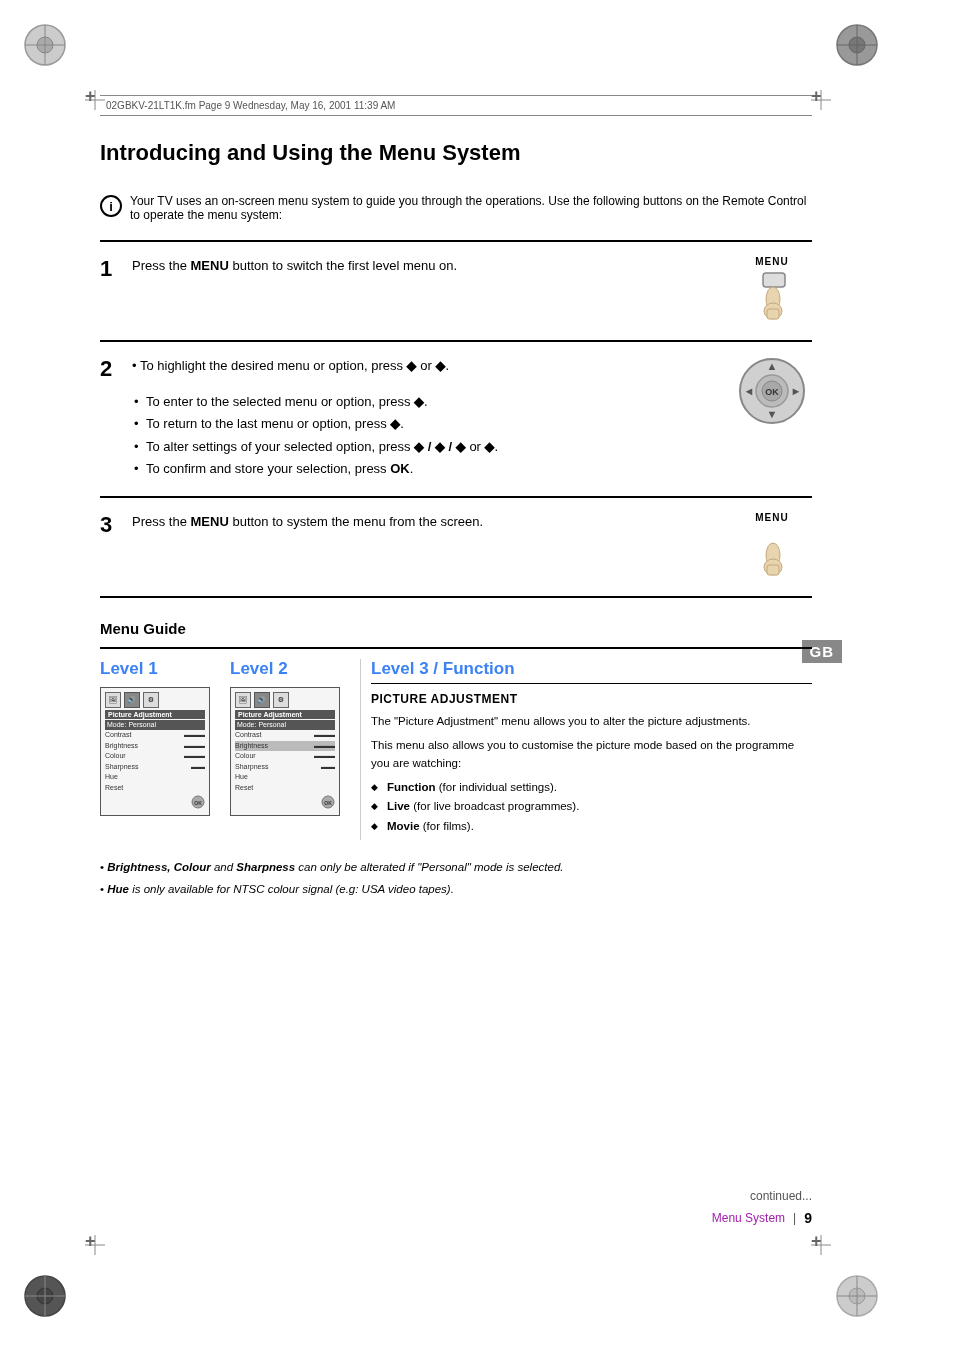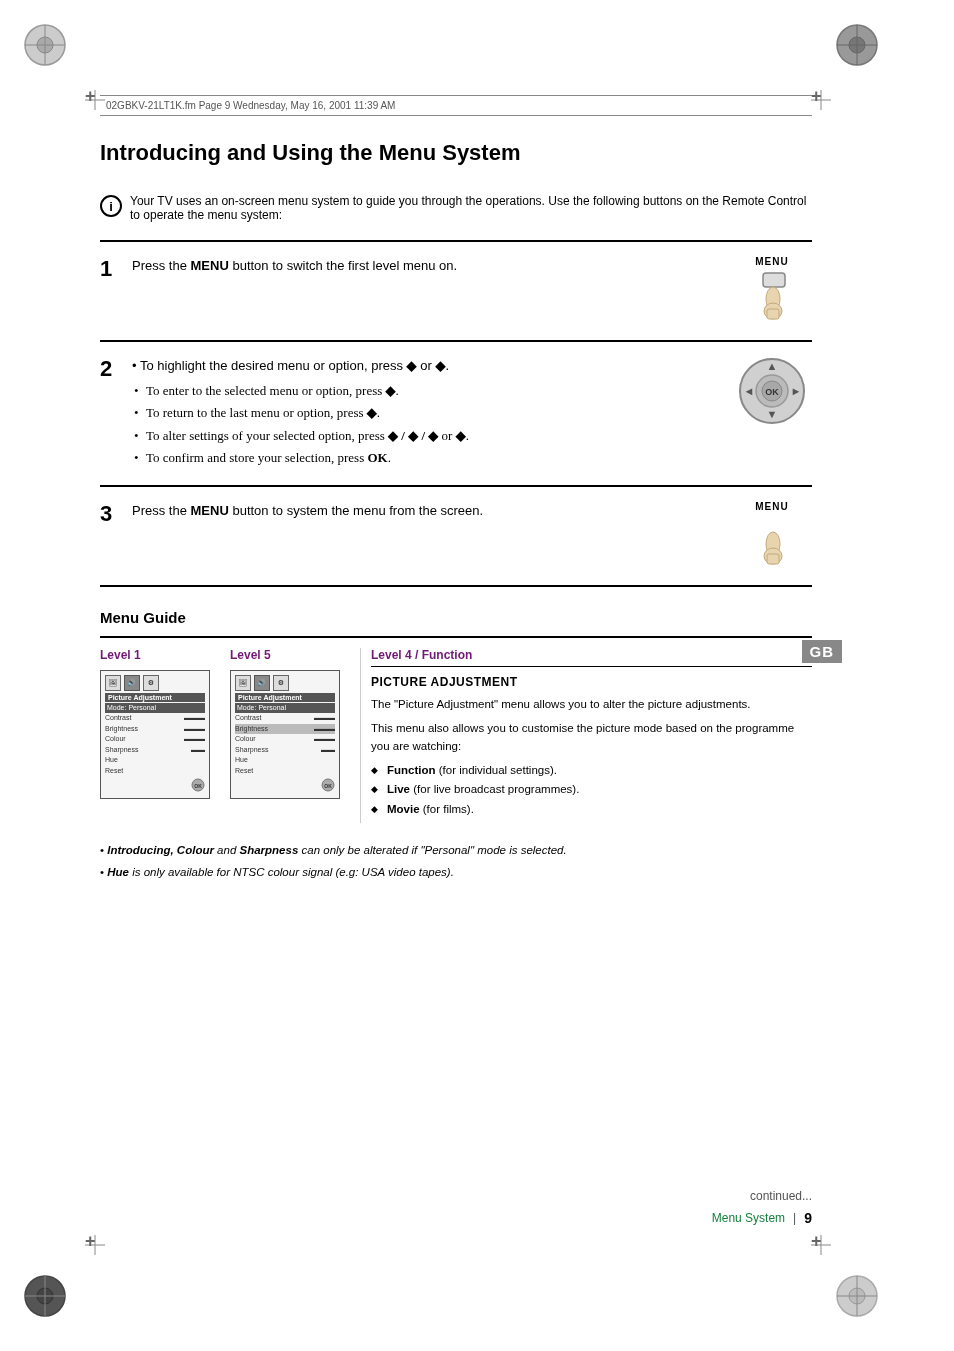--- a/index.html
+++ b/index.html
@@ -170,22 +170,21 @@
       font-weight: bold;
       letter-spacing: 1px;
       color: #000;
       margin-bottom: 2px;
     }
 
     
     .bullet-list {
       list-style: none;
       padding: 0;
-      margin-top: 5px;
-      font-family: Liberation Serif, serif;
+      margin-top: 16px;
     }
     .bullet-list li {
       padding-left: 14px;
       position: relative;
       margin-bottom: 3px;
       font-size: 13px;
     }
     .bullet-list li::before {
       content: '•';
       position: absolute;
@@ -215,23 +214,23 @@
       flex-shrink: 0;
       padding-right: 10px;
     }
     .col-level3 {
       flex: 1;
       padding-left: 10px;
       border-left: 1px solid #ccc;
     }
 
     .col-header {
-      font-size: 12px;
-      font-weight: bold;
-      color: #701a75;
+      font-size: 17px;
+      font-weight: bold;
+      color: #3b82f6;
       margin-bottom: 8px;
     }
     .col-level3 .col-header {
       border-bottom: 1px solid #000;
       padding-bottom: 4px;
       margin-bottom: 6px;
     }
 
     
     .mini-screen {
@@ -315,21 +314,21 @@
       font-size: 12px;
       color: #555;
     }
     .footer-page {
       display: flex;
       align-items: center;
       gap: 8px;
       font-size: 12px;
     }
     .footer-section-label {
-      color: #15803d;
+      color: #a21caf;
       margin-left: 43px;
     }
     .footer-divider {
       color: #555;
     }
     .footer-page-num {
       font-size: 14px;
       font-weight: bold;
       color: #000;
     }
@@ -517,21 +516,21 @@
           <div style="text-align:right;margin-top:2px;">
             <svg width="14" height="14" viewBox="0 0 14 14">
               <circle cx="7" cy="7" r="6" fill="#aaa" stroke="#777" stroke-width="1"></circle>
               <text x="7" y="10" font-size="5" text-anchor="middle" fill="#333" font-weight="bold">OK</text>
             </svg>
           </div>
         </div>
       </div>
 
       <div class="col-level2">
-        <div class="col-header">Level 5</div>
+        <div class="col-header">Level 2</div>
 
         <div class="mini-screen" style="width:110px;">
           <div style="display:flex;gap:3px;margin-bottom:2px;">
             <div style="width:16px;height:16px;border:1px solid #666;background:#ddd;display:flex;align-items:center;justify-content:center;font-size:7px;">🖼</div>
             <div style="width:16px;height:16px;border:1px solid #555;background:#888;display:flex;align-items:center;justify-content:center;font-size:7px;color:white;">🔊</div>
             <div style="width:16px;height:16px;border:1px solid #666;background:#ddd;display:flex;align-items:center;justify-content:center;font-size:7px;">⚙</div>
           </div>
           <div style="background:#555;color:white;font-size:7px;padding:1px 3px;margin-bottom:1px;font-weight:bold;">Picture Adjustment</div>
           <div style="font-size:7px;color:#333;line-height:1.5;">
             <div style="background:#555;color:white;padding:0 2px;">Mode: Personal</div>
@@ -557,37 +556,37 @@
           <div style="text-align:right;margin-top:2px;">
             <svg width="14" height="14" viewBox="0 0 14 14">
               <circle cx="7" cy="7" r="6" fill="#aaa" stroke="#777" stroke-width="1"></circle>
               <text x="7" y="10" font-size="5" text-anchor="middle" fill="#333" font-weight="bold">OK</text>
             </svg>
           </div>
         </div>
       </div>
 
       <div class="col-level3">
-        <div class="col-header">Level 4 / Function</div>
+        <div class="col-header">Level 3 / Function</div>
         <div class="level3-body">
           <div class="level3-title">PICTURE ADJUSTMENT</div>
           <p>The "Picture Adjustment" menu allows you to alter the picture adjustments.</p>
           <p>This menu also allows you to customise the picture mode based on the programme you are watching:</p>
           <ul>
             <li><strong>Function</strong> (for individual settings).</li>
             <li><strong>Live</strong> (for live broadcast programmes).</li>
             <li><strong>Movie</strong> (for films).</li>
           </ul>
         </div>
       </div>
 
     </div>
 
     <div class="notes-section">
-      <p>• <em><strong>Introducing, Colour</strong> and <strong>Sharpness</strong> can only be alterated if "Personal" mode is selected.</em></p>
+      <p>• <em><strong>Brightness, Colour</strong> and <strong>Sharpness</strong> can only be alterated if "Personal" mode is selected.</em></p>
       <p>• <em><strong>Hue</strong> is only available for NTSC colour signal (e.g: USA video tapes).</em></p>
     </div>
 
   </div>
 
   <div class="footer-continued">
     <span>continued...</span>
   </div>
 
   <div class="footer">

